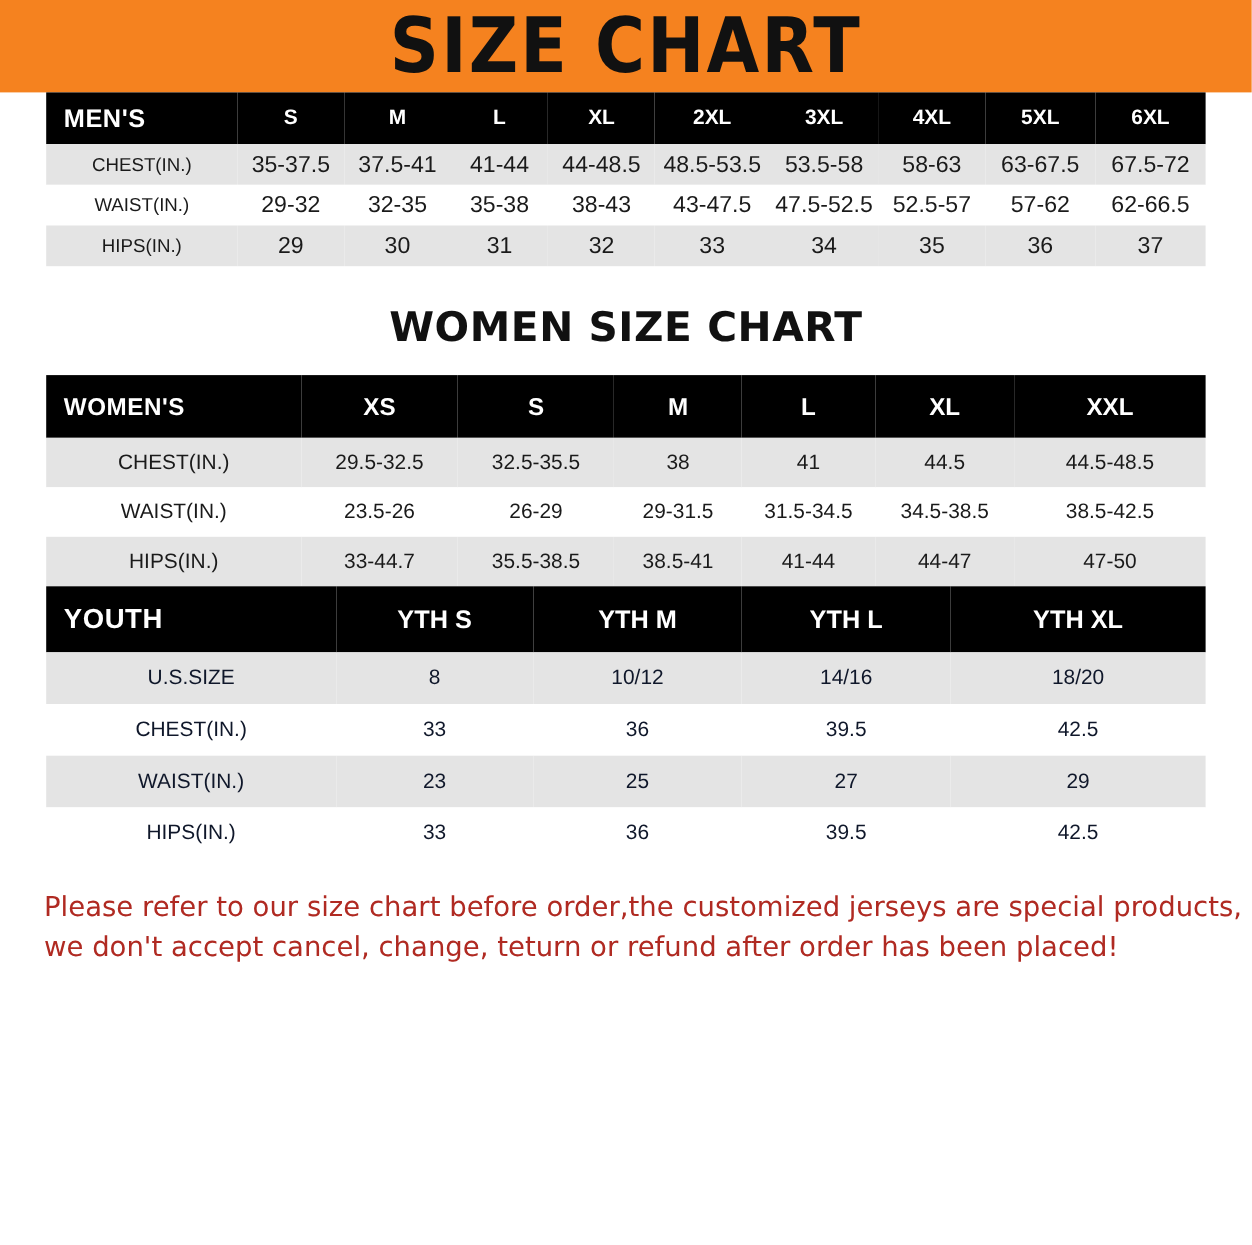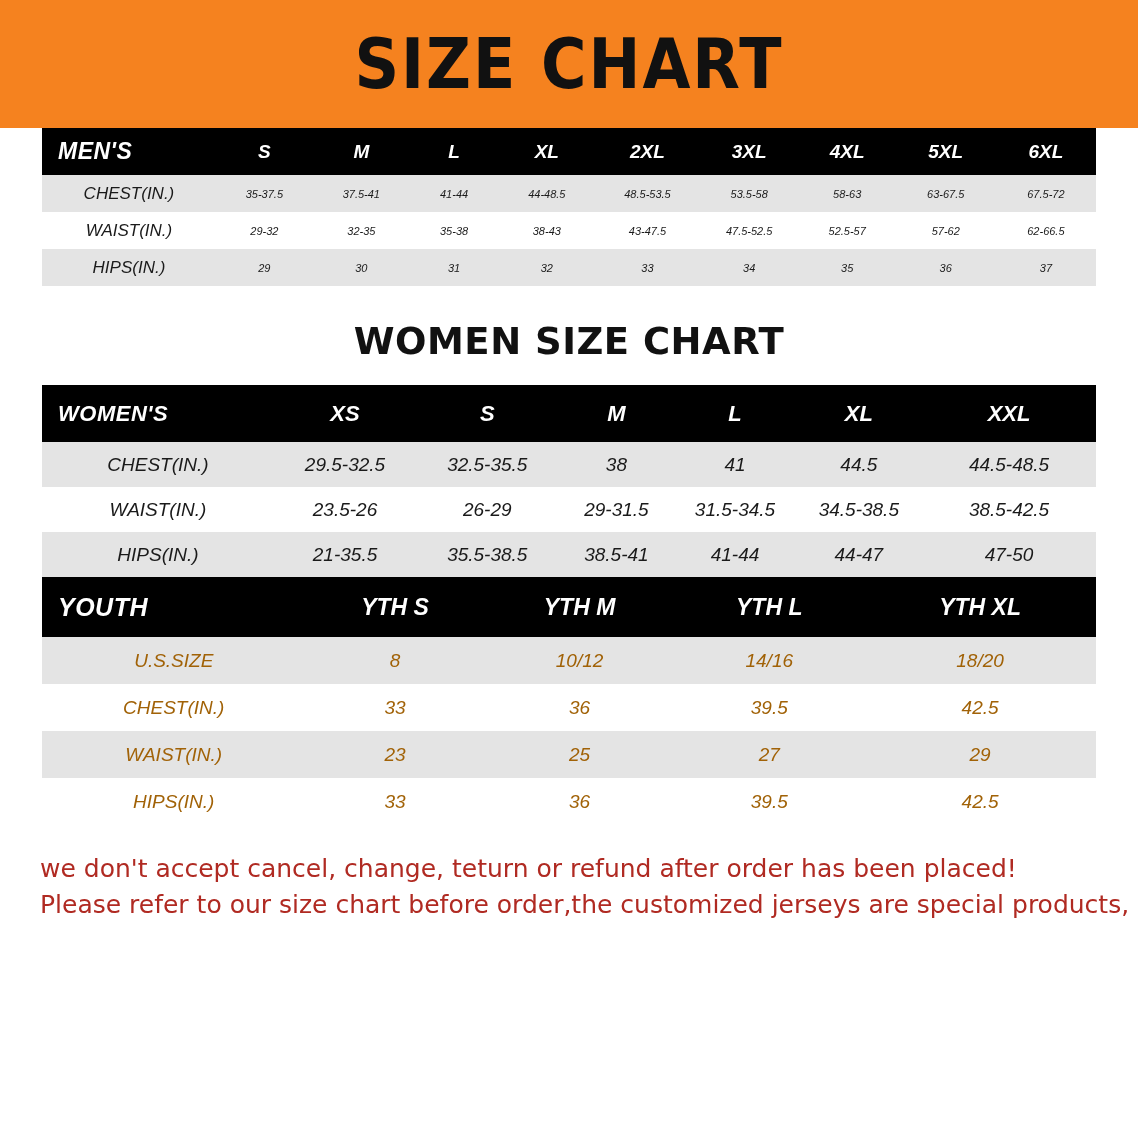--- a/index.html
+++ b/index.html
@@ -16,21 +16,21 @@
   }
   .page {
     position: relative;
     width: 1138px;
     height: 1132px;
     background: #ffffff;
   }
 
   
   .banner {
-    height: 128px;
+    height: 84px;
     background: #f5821f;
     display: flex;
     align-items: center;
     justify-content: center;
   }
   .banner-title {
     font-family: "DejaVu Sans", sans-serif;
     font-weight: bold;
     font-size: 62px;
     letter-spacing: 2px;
@@ -47,21 +47,20 @@
     color: #111111;
     letter-spacing: 0.5px;
   }
   .title-man   { font-size: 35px; margin-top: 22px; margin-bottom: 20px; }
   .title-women { font-size: 37px; margin-top: 34px; margin-bottom: 22px; }
   .title-youth { font-size: 38px; margin-top: 52px; margin-bottom: 24px; }
 
   
   .tbl-wrap {
     padding: 0 42px;
-    font-style: italic;
   }
   table.size {
     width: 100%;
     border-collapse: collapse;
     table-layout: fixed;
   }
   table.size td, table.size th {
     text-align: center;
     font-family: "Liberation Sans", sans-serif;
   }
@@ -73,32 +72,32 @@
   table.size thead th.first {
     text-align: left;
     padding-left: 16px;
   }
   .row-alt-a { background: #e4e4e4; }
   .row-alt-b { background: #ffffff; }
 
   
   .men thead th { height: 45px; font-size: 19px; }
   .men thead th.first { font-size: 23px; letter-spacing: 0.5px; }
-  .men tbody td { height: 35px; font-size: 11px; color: #1a1a1a; }
+  .men tbody td { height: 35px; font-size: 21px; color: #1a1a1a; }
   .men tbody td.first { font-size: 17px; }
 
   
   .women thead th { height: 55px; font-size: 22px; }
   .women thead th.first { font-size: 22px; letter-spacing: 0.5px; }
   .women tbody td { height: 43px; font-size: 19px; color: #1a1a1a; }
 
   
   .youth thead th { height: 58px; font-size: 23px; }
   .youth thead th.first { font-size: 25px; letter-spacing: 0.5px; }
-  .youth tbody td { height: 45px; font-size: 19px; color: #a16207; margin-left: 41px; }
+  .youth tbody td { height: 45px; font-size: 19px; color: #0f172a; margin-left: 41px; }
 
   
   .note {
     margin-top: 26px;
     padding: 0 40px;
     color: #b02a22;
     font-family: "DejaVu Sans", sans-serif;
     font-size: 25px;
     line-height: 1.45;
     text-align: left;
@@ -220,21 +219,21 @@
           <td class="first">WAIST(IN.)</td>
           <td>23.5-26</td>
           <td>26-29</td>
           <td>29-31.5</td>
           <td>31.5-34.5</td>
           <td>34.5-38.5</td>
           <td>38.5-42.5</td>
         </tr>
         <tr class="row-alt-a">
           <td class="first">HIPS(IN.)</td>
-          <td>21-35.5</td>
+          <td>33-44.7</td>
           <td>35.5-38.5</td>
           <td>38.5-41</td>
           <td>41-44</td>
           <td>44-47</td>
           <td>47-50</td>
         </tr>
       </tbody>
     </table>
   </div>
 
@@ -283,17 +282,17 @@
           <td>33</td>
           <td>36</td>
           <td>39.5</td>
           <td>42.5</td>
         </tr>
       </tbody>
     </table>
   </div>
 
   <div class="note">
+    <div>Please refer to our size chart before order,the customized jerseys are special products,</div>
     <div>we don't accept cancel, change, teturn or refund after order has been placed!</div>
-    <div>Please refer to our size chart before order,the customized jerseys are special products,</div>
   </div>
 
 </div>
 
 </body></html>

